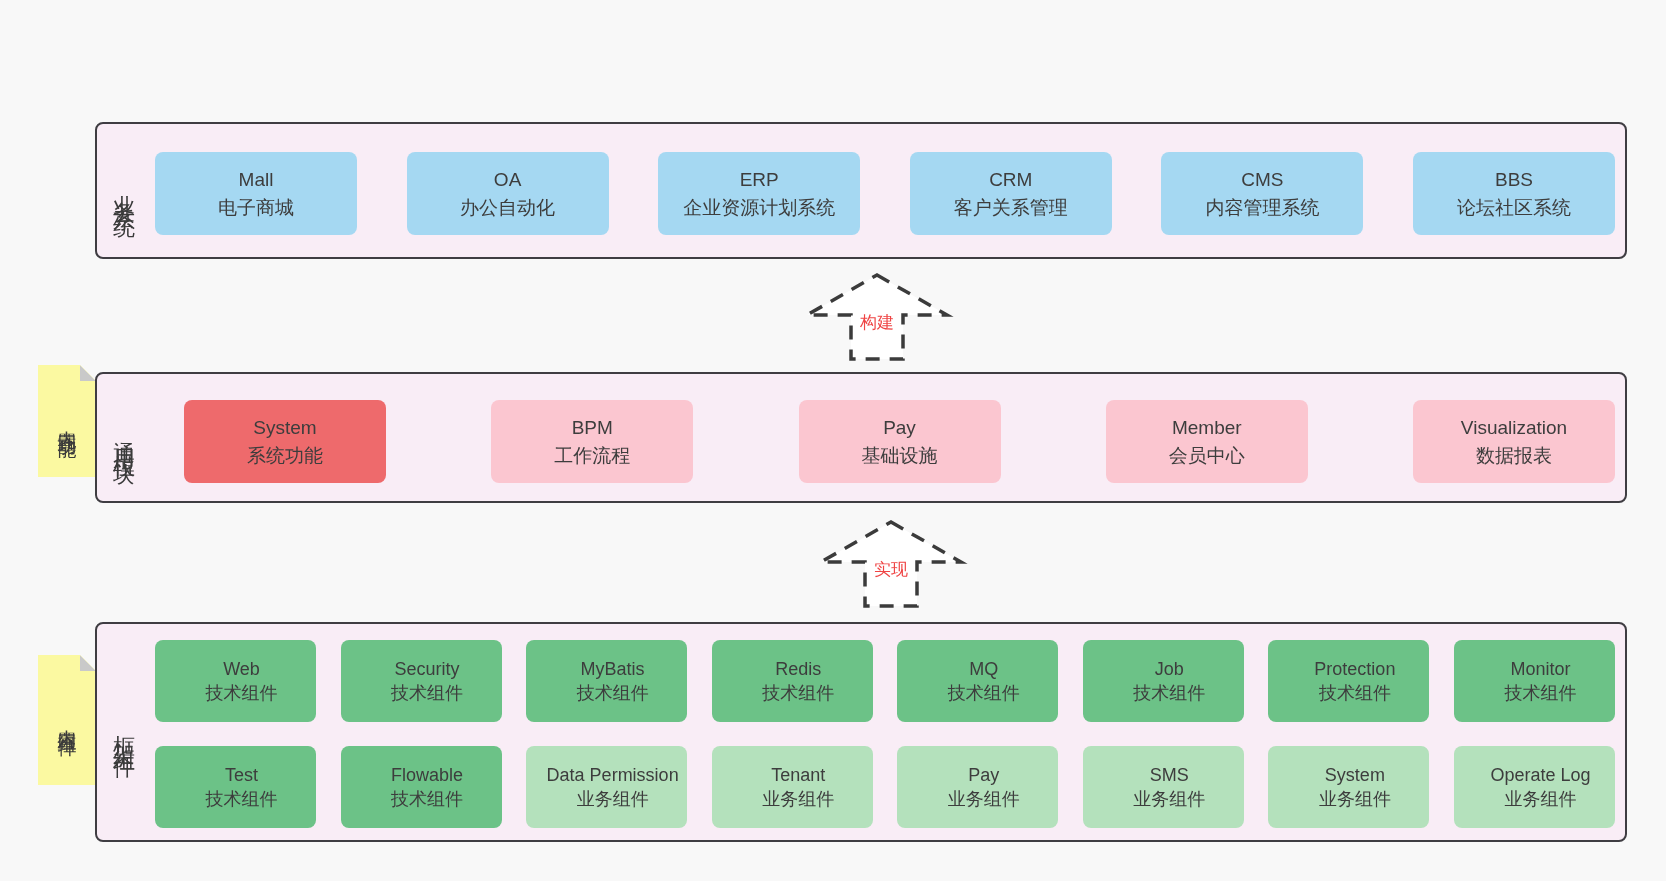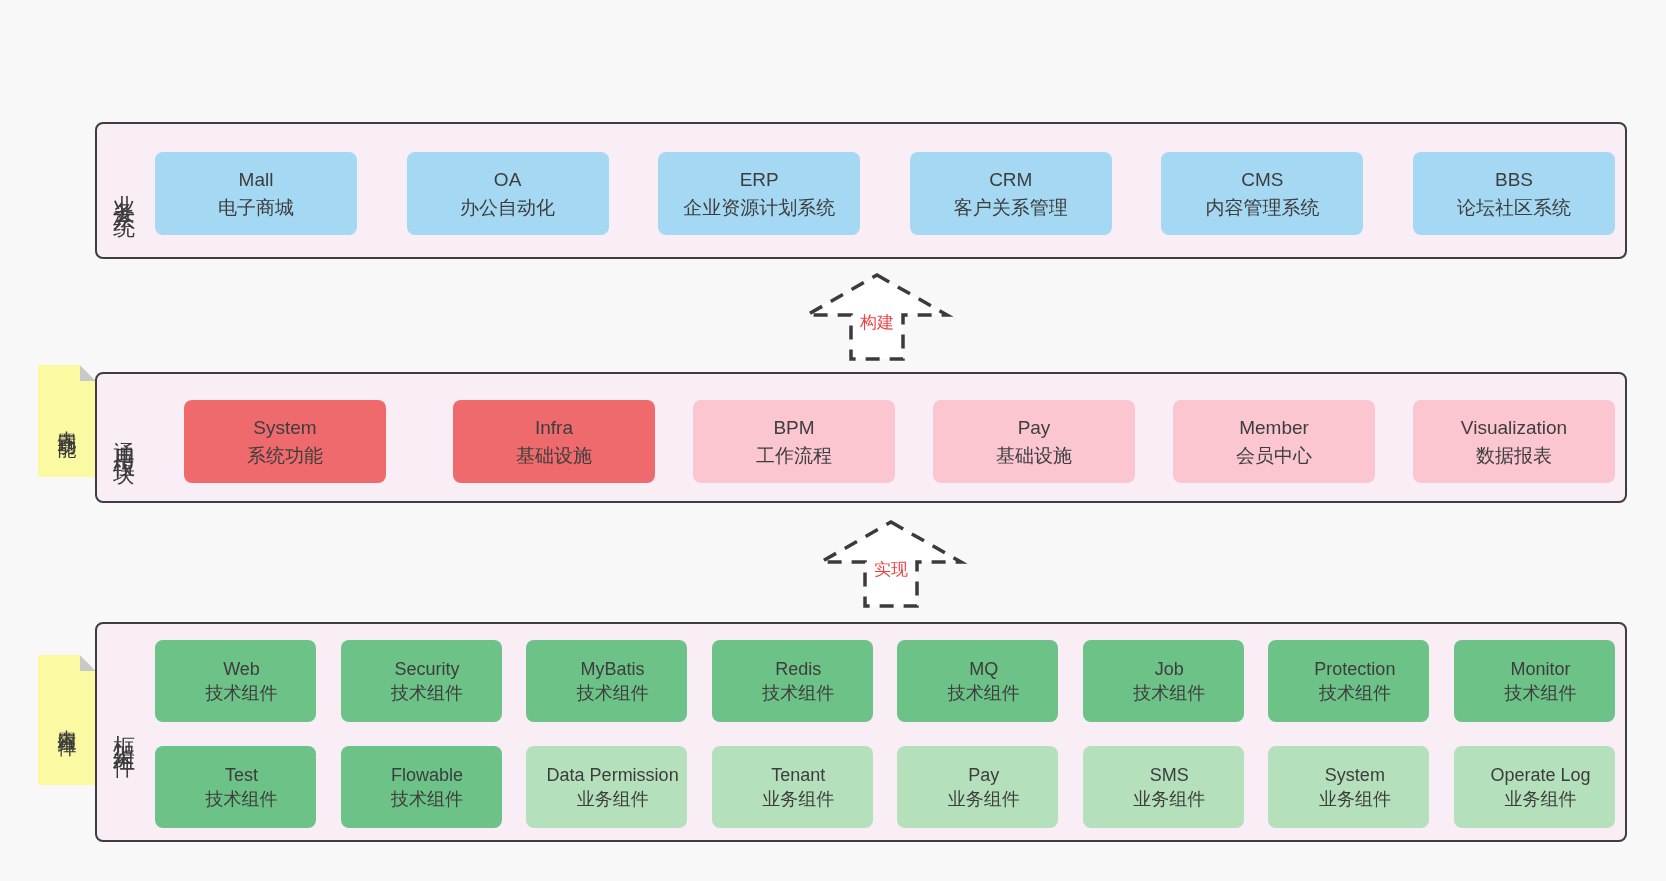--- a/index.html
+++ b/index.html
@@ -135,24 +135,20 @@
     <div class="arrow-label">构建</div>
   </div>
 
   <section class="layer" id="layer-common">
     <div class="vlabel">通用模块</div>
     <div class="boxes">
       <div class="box w6 red">
         <div>System</div>
         <div>系统功能</div>
       </div>
-      <div class="box w6 red">
-        <div>Infra</div>
-        <div>基础设施</div>
-      </div>
       <div class="box w6 pink">
         <div>BPM</div>
         <div>工作流程</div>
       </div>
       <div class="box w6 pink">
         <div>Pay</div>
         <div>基础设施</div>
       </div>
       <div class="box w6 pink">
         <div>Member</div>

